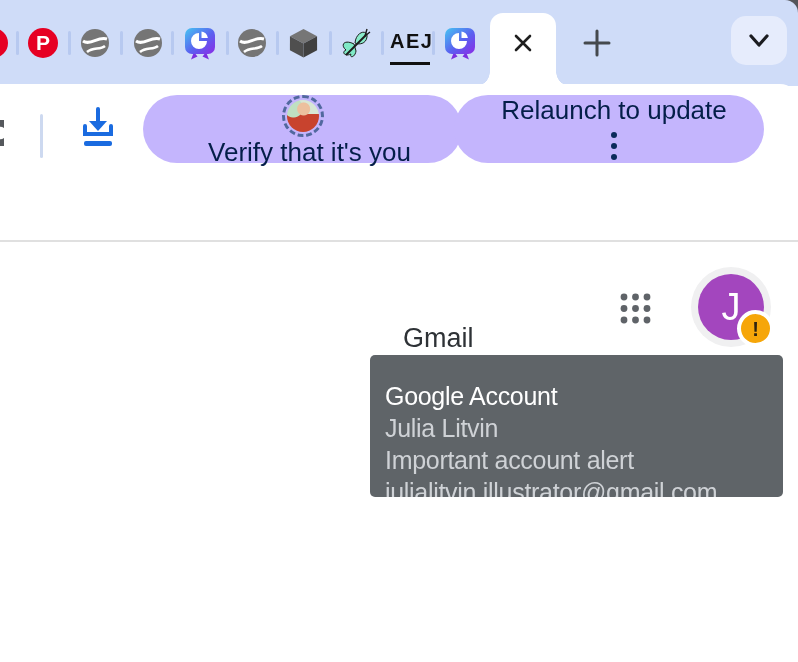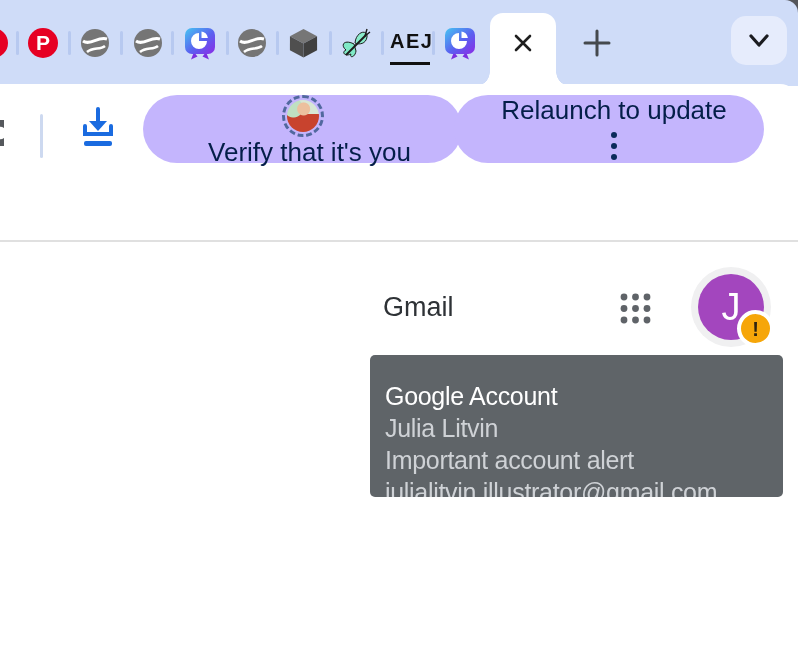--- a/index.html
+++ b/index.html
@@ -46,21 +46,21 @@
   .verify-photo{width:32px;height:32px;border-radius:50%;
     background:
       radial-gradient(circle at 52% 28%, #ecc09e 0 6px, rgba(0,0,0,0) 7px),
       radial-gradient(circle at 20% 25%, #bfe0c2 0 9px, rgba(0,0,0,0) 10px),
       linear-gradient(180deg,#d8e7d5 0 45%, #c8432e 45% 100%);}
   .kebab{display:flex;flex-direction:column;gap:5px;align-items:center;padding:6px 4px;}
   .kebab i{width:6px;height:6px;border-radius:50%;background:#0b2a5b;display:block;}
   
   .page-divider{position:absolute;left:0;top:240px;width:798px;height:2px;background:#e0e0e0;}
   .g-link{position:absolute;top:291px;font-size:27px;color:#2e3236;line-height:32px;text-decoration:none;cursor:pointer;}
-  .g-gmail{left:383px;}
+  .g-gmail{left:403px;margin-top:31px;}
   .g-images{left:478px;}
   .apps-grid{position:absolute;left:616px;top:289px;width:38px;height:38px;display:flex;align-items:center;justify-content:center;}
   .avatar-halo{position:absolute;left:691px;top:267px;width:80px;height:80px;border-radius:50%;background:#f0f0f1;}
   .avatar-circle{position:absolute;left:7px;top:7px;width:66px;height:66px;border-radius:50%;background:#a346be;
     display:flex;align-items:center;justify-content:center;color:#fff;font-size:38px;font-weight:300;}
   .avatar-badge{position:absolute;left:46px;top:43px;width:29px;height:29px;border-radius:50%;background:#f6a609;
     border:4px solid #fff;box-sizing:content-box;display:flex;align-items:center;justify-content:center;
     color:#2e2410;font-weight:bold;font-size:20px;line-height:1;}
   .tooltip{position:absolute;left:370px;top:355px;width:413px;height:142px;background:#5f6468;border-radius:5px;
     box-sizing:border-box;padding:25px 15px;color:#cfd2d6;font-size:25px;line-height:32px;letter-spacing:-0.3px;

